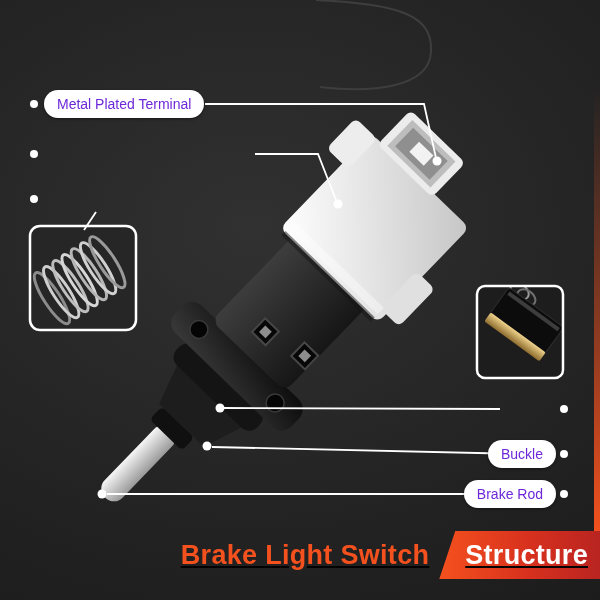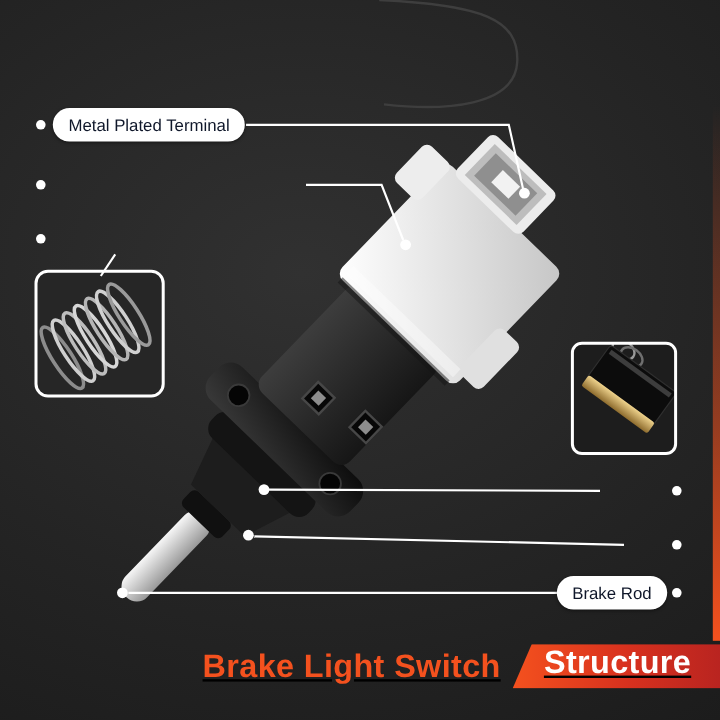--- a/index.html
+++ b/index.html
@@ -4,43 +4,43 @@
 <style>
   html,body { margin:0; padding:0; background:#000; }
   .stage {
     position:relative; width:600px; height:600px; overflow:hidden;
     background: radial-gradient(130% 100% at 42% 38%, #313131 0%, #242424 45%, #161616 100%);
     font-family:"Liberation Sans", sans-serif;
   }
   .gfx { position:absolute; inset:0; z-index:1; }
   .brand { position:absolute; left:14px; top:10px; z-index:4; }
   .callout {
-    position:absolute; z-index:3; background:#ffffff; color:#0f172a;
+    position:absolute; z-index:3; background:#ffffff; color:#6d28d9;
     font-size:14px; line-height:18px; padding:5px 13px; border-radius:15px;
     white-space:nowrap; box-shadow:0 1px 3px rgba(0,0,0,.45);
   }
   .callout.right { right:44px; }
   .c-terminal { left:44px; top:90px; }
   .c-housing  { left:44px; top:140px; }
   .c-spring   { left:44px; top:185px; }
   .c-brass    { top:395px; }
   .c-buckle   { top:440px; }
   .c-pushrod  { top:480px; }
   .title-row {
     position:absolute; left:0; right:0; top:532px; height:46px; z-index:4;
     display:flex; align-items:center; justify-content:flex-end;text-decoration:underline;
   }
   .title-main {
     font-size:27px; font-weight:bold; color:#f4511e; margin-right:10px; letter-spacing:.3px;
   }
   .title-block {
-    height:37px; display:flex; align-items:flex-start;
+    height:48px; display:flex; align-items:center;
     background:linear-gradient(90deg,#f4511e 0%,#d8311e 55%,#b92420 100%);
     clip-path:polygon(16px 0, 100% 0, 100% 100%, 0 100%);
-    padding:0 24px 0 26px;
+    padding:0 12px 0 26px;
   }
   .title-highlight { font-size:27px; font-weight:bold; color:#ffffff; letter-spacing:.3px; }
 </style>
 </head>
 <body>
 
 <div class="stage">
 
   <svg class="gfx" viewBox="0 0 600 600" aria-hidden="true">
     <defs>
@@ -161,20 +161,21 @@
       <circle cx="34" cy="154" r="4" stroke="none"></circle>
       <circle cx="34" cy="199" r="4" stroke="none"></circle>
       <circle cx="564" cy="409" r="4" stroke="none"></circle>
       <circle cx="564" cy="454" r="4" stroke="none"></circle>
       <circle cx="564" cy="494" r="4" stroke="none"></circle>
     </g>
   </svg>
 
 
   <div class="callout c-terminal">Metal Plated Terminal</div>
+  <div class="callout right c-buckle">Buckle</div>
   <div class="callout right c-pushrod">Brake Rod</div>
 
   <div class="title-row">
     <span class="title-main">Brake Light Switch</span>
     <div class="title-block">
       <span class="title-highlight">Structure</span>
     </div>
   </div>
 
 </div>

